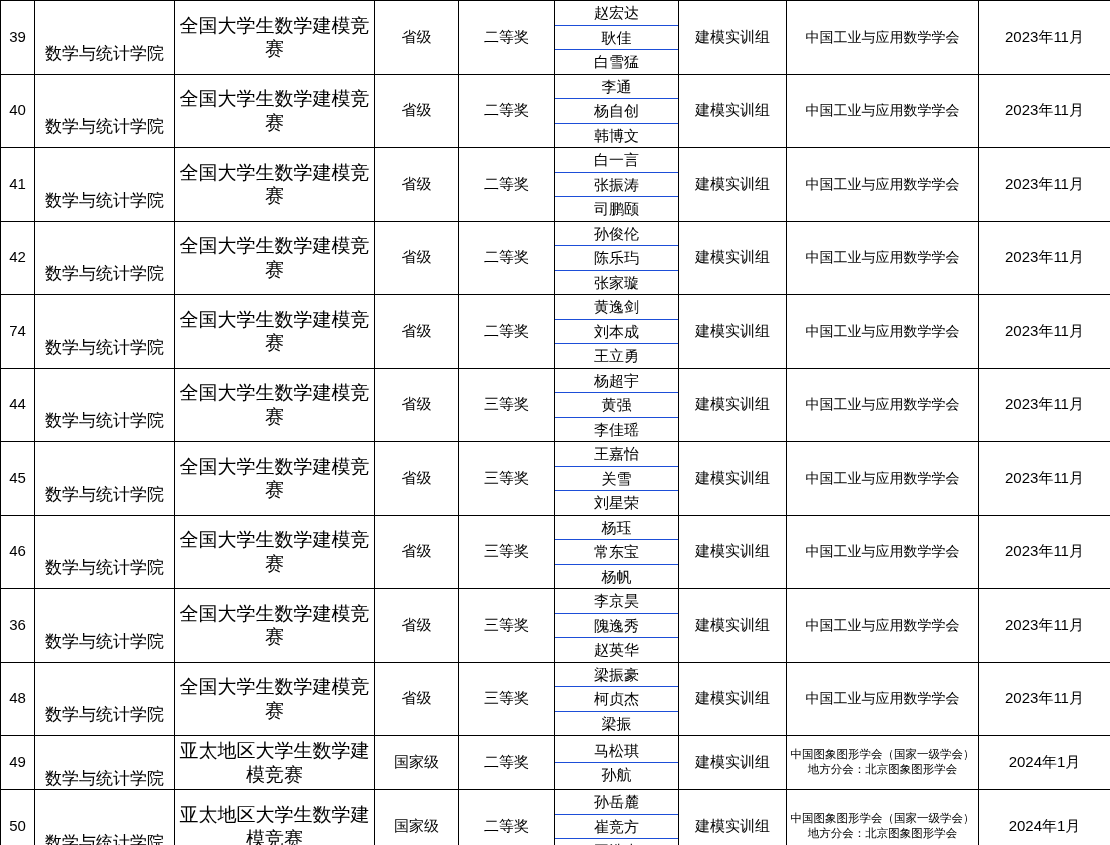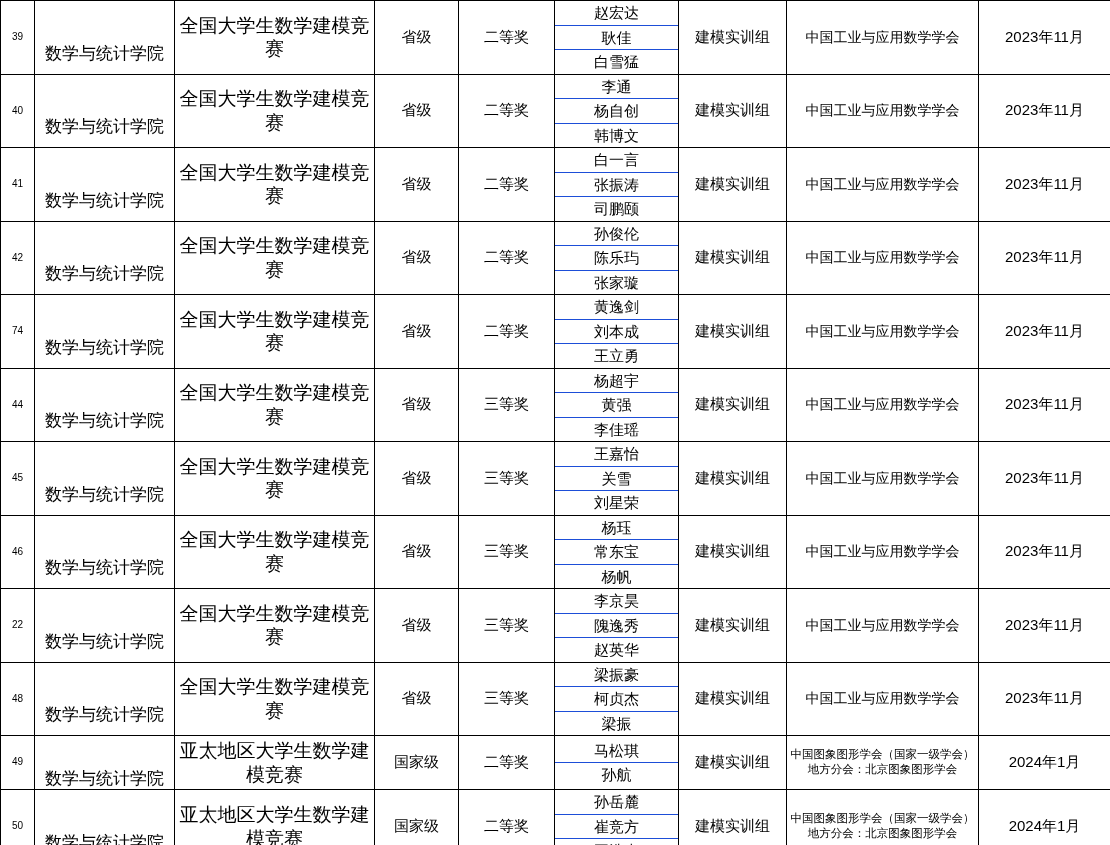--- a/index.html
+++ b/index.html
@@ -67,21 +67,21 @@
   .org-small {
     font-size: 11.5px;
     line-height: 1.2;
     padding: 1px 2px;
     display: block;
   }
   .org-small .org-line2 {
     display: block;
     margin-top: 1px;
   }
-  .idx { font-size: 10px; }
+  .idx { font-size: 15px; }
   .date-text { font-size: 15px; }
   .level-text { font-size: 15px; }
   .prize-text { font-size: 15px; }
   .group-text { font-size: 15px; }
   .college-text { font-size: 17px; margin-top: 32px; }
 </style>
 </head>
 <body>
 
 <table class="award-table">
@@ -356,21 +356,21 @@
         </td>
         <td>
           <div class="org-text">中国工业与应用数学学会</div>
         </td>
         <td class="cell-pad">
           <div class="date-text">2023年11月</div>
         </td>
       </tr>
       <tr>
         <td class="cell-pad">
-          <div class="idx">22</div>
+          <div class="idx">36</div>
         </td>
         <td class="cell-pad">
           <div class="college-text">数学与统计学院</div>
         </td>
         <td>
           <div class="contest-text">全国大学生数学建模竞赛</div>
         </td>
         <td class="cell-pad">
           <div class="level-text">省级</div>
         </td>

